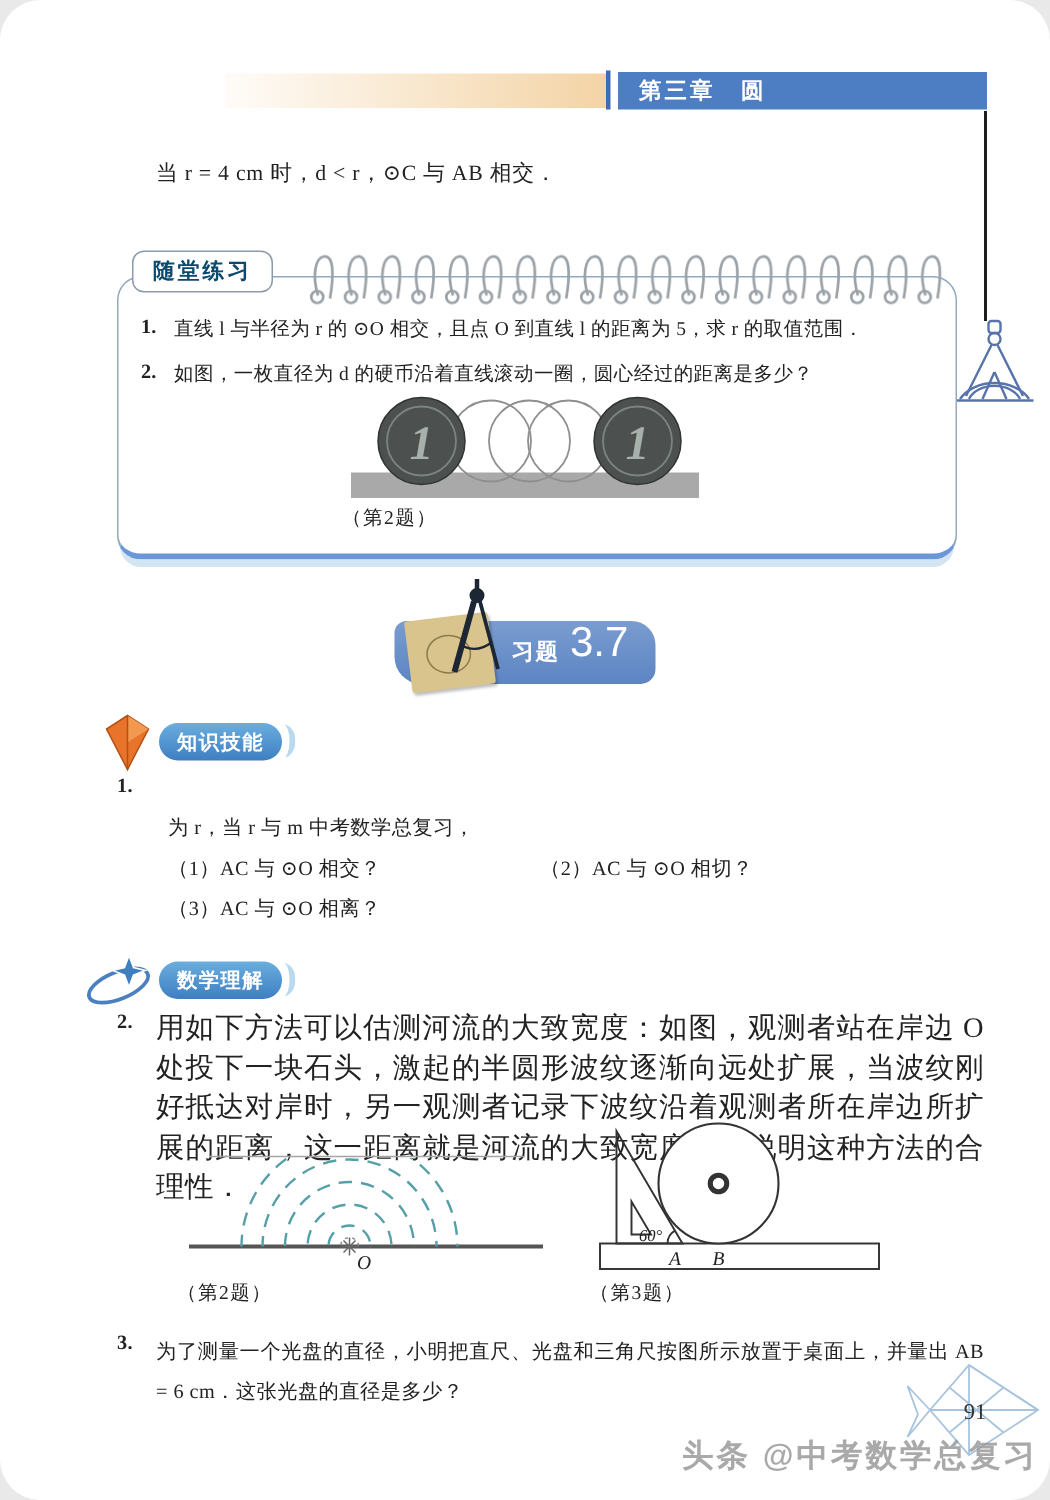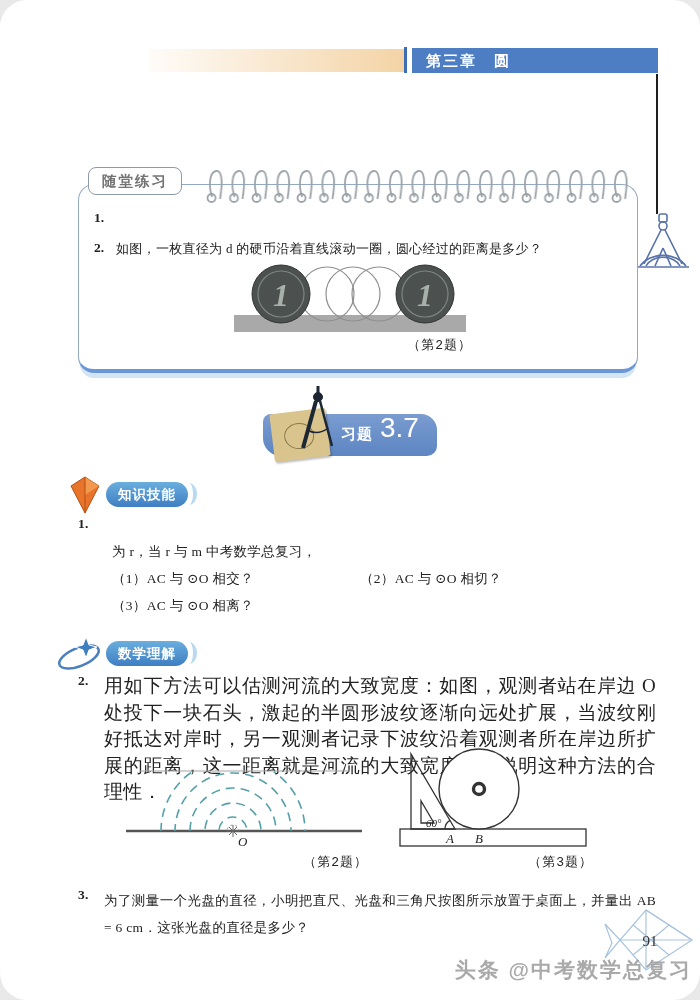--- a/index.html
+++ b/index.html
@@ -19,27 +19,27 @@
   
   .intro{left:104px;top:106px;font-size:14.5px;letter-spacing:.5px;}
 
   
   .practice-box{left:78px;top:184px;width:558px;height:184px;background:#fff;
       border:1.5px solid #93a9c0;border-bottom:4px solid #6b97d8;border-radius:16px;
       box-shadow:0 7px 0 -2px #d3e5f2;}
   .spiral{left:206px;top:167px;}
   .practice-pill{left:88px;top:167px;height:26px;line-height:26px;padding:0 13px;
       background:#fff;border:1.6px solid #8d9aa8;border-radius:8px;
-      color:#737373;font-weight:bold;font-size:14.5px;letter-spacing:2px;}
+      color:#0c4a6e;font-weight:bold;font-size:14.5px;letter-spacing:2px;}
   .q-num{font-weight:bold;font-size:13.5px;}
   .p-item-num{left:94px;width:16px;}
   .p-item-text{left:116px;width:508px;font-size:13px;letter-spacing:.3px;}
   .row1{top:210px;} .row2{top:240px;}
   .coins{left:228px;top:258px;}
-  .fig-caption{font-size:13px;text-align:right;letter-spacing:1px;font-family:Liberation Mono, monospace;}
+  .fig-caption{font-size:13px;text-align:left;letter-spacing:1px;}
   .cap1{left:228px;top:336px;width:244px;}
 
   
   .banner-rect{left:263px;top:414px;width:174px;height:42px;border-radius:8px 16px 10px 18px;
       background:linear-gradient(180deg,#7a9cd0,#5c85c3);}
   .note{left:272px;top:411px;width:56px;height:48px;background:#d9c48d;transform:rotate(-7deg);
       border-radius:2px;box-shadow:1px 2px 2px rgba(0,0,0,.25);}
   .note-circle{left:12px;top:12px;width:28px;height:24px;border:1.5px solid #8a7b4a;border-radius:50%;
       transform:rotate(8deg);position:absolute;}
   .compass-svg{left:290px;top:386px;}
@@ -102,36 +102,38 @@
       <rect x="27" y="2" width="8" height="8" rx="2"></rect>
       <circle cx="31" cy="14" r="4"></circle>
       <path d="M29 18 L12 52 M33 18 L50 52"></path>
       <path d="M8 54 A 26 20 0 0 1 54 54"></path>
       <path d="M5 55 H 57"></path>
       <path d="M14 54 A 18 13 0 0 1 48 54"></path>
       <path d="M31 36 L23 54 M31 36 L39 54"></path>
     </g>
   </svg>
 
+  <div class="abs intro">当 r = 4 cm 时，d &lt; r，⊙C 与 AB 相交．</div>
 
   <div class="abs practice-box"></div>
 
   <svg class="abs spiral" width="428" height="40">
     <defs>
       <pattern id="loop" width="22.5" height="40" patternUnits="userSpaceOnUse">
         <circle cx="5.5" cy="31" r="4" fill="none" stroke="#9aa2a8" stroke-width="1.8"></circle>
         <path d="M6 30 C 2 17 4 5 10 4 C 16 3 17 14 14 32" fill="none" stroke="#9aa2a8" stroke-width="1.8"></path>
       </pattern>
     </defs>
     <rect width="428" height="40" fill="url(#loop)"></rect>
   </svg>
 
   <div class="abs practice-pill">随堂练习</div>
 
   <div class="abs q-num p-item-num row1">1.</div>
+  <div class="abs p-item-text row1">直线 l 与半径为 r 的 ⊙O 相交，且点 O 到直线 l 的距离为 5，求 r 的取值范围．</div>
   <div class="abs q-num p-item-num row2">2.</div>
   <div class="abs p-item-text row2">如图，一枚直径为 d 的硬币沿着直线滚动一圈，圆心经过的距离是多少？</div>
 
   <svg class="abs coins" width="244" height="80">
     <rect x="6" y="57" width="232" height="17" fill="#a9a9a9"></rect>
     <g fill="none" stroke="#8f8f8f" stroke-width="1.2">
       <circle cx="99" cy="36" r="27"></circle>
       <circle cx="125" cy="36" r="27"></circle>
       <circle cx="151" cy="36" r="27"></circle>
     </g>

